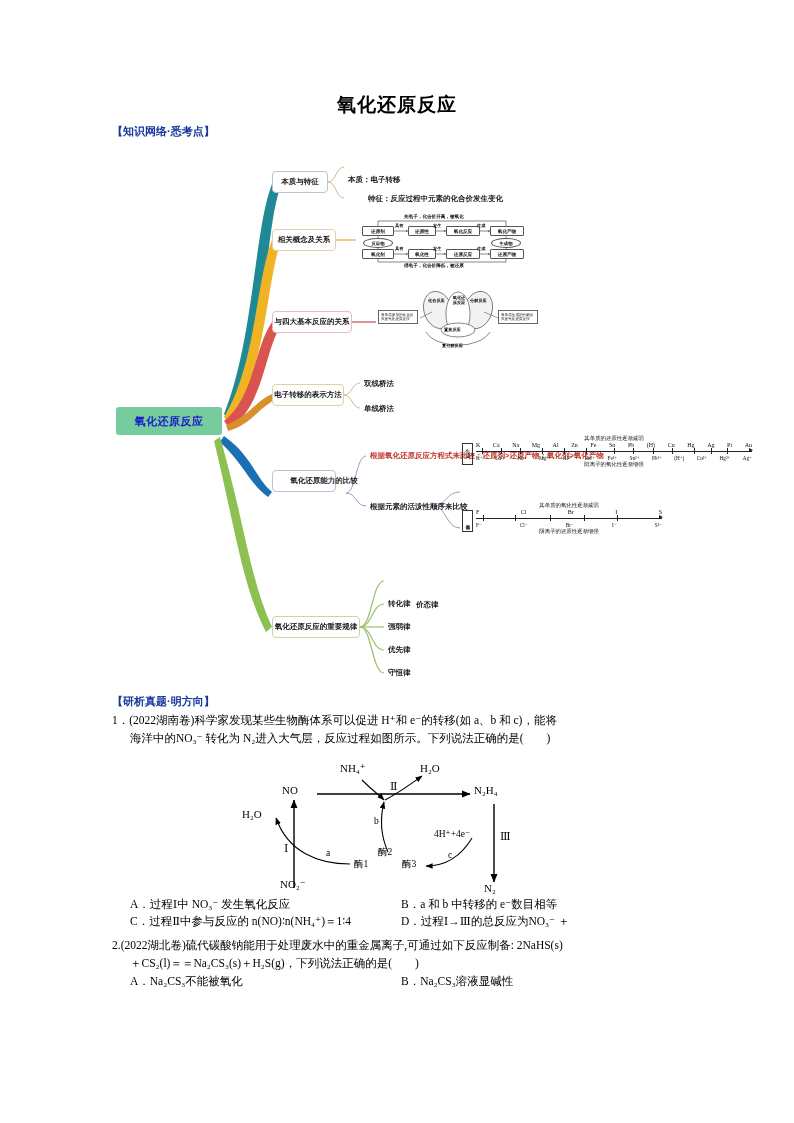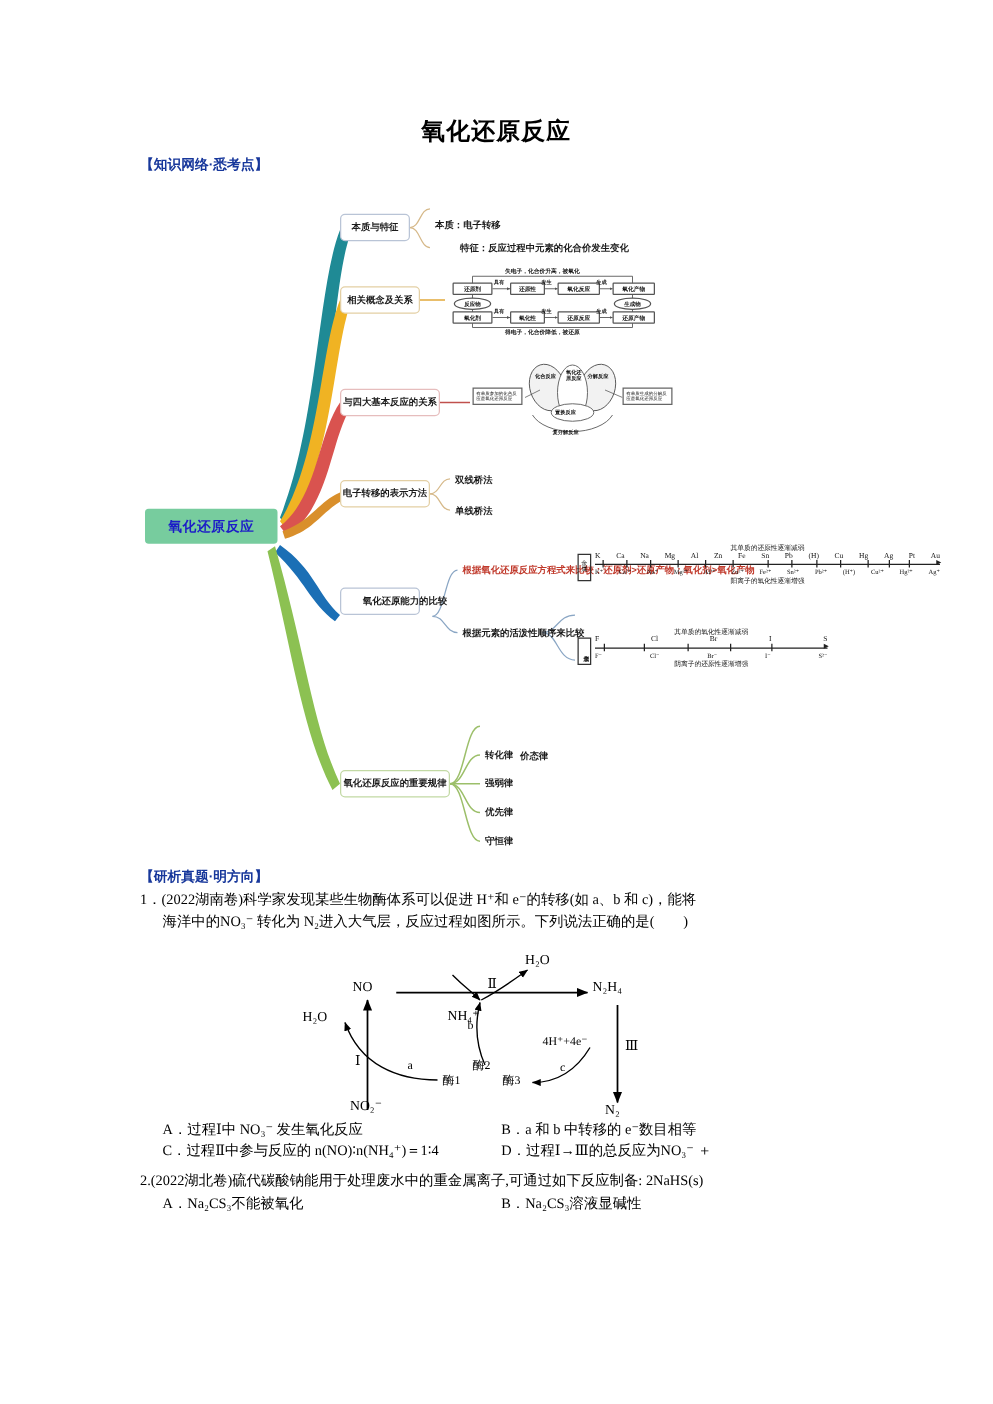--- a/index.html
+++ b/index.html
@@ -443,20 +443,21 @@
       <div class="col">
           <div class="opt" style="padding-left:18px;">C．过程Ⅱ中参与反应的 n(NO)∶n(NH₄⁺)＝1∶4</div>
         </div>
       <div class="col">
           <div class="opt">D．过程Ⅰ→Ⅲ的总反应为NO₃⁻ ＋</div>
         </div>
     </div>
 
     <div class="q" style="margin-top:6px;">
       <div>2.(2022湖北卷)硫代碳酸钠能用于处理废水中的重金属离子,可通过如下反应制备: 2NaHS(s)</div>
+      <div class="indent">＋CS₂(l)＝＝Na₂CS₃(s)＋H₂S(g)，下列说法正确的是(　　)</div>
     </div>
     <div class="opts">
       <div class="col">
           <div class="opt" style="padding-left:18px;">A．Na₂CS₃不能被氧化</div>
         </div>
       <div class="col">
           <div class="opt">B．Na₂CS₃溶液显碱性</div>
         </div>
     </div>
   </div>
@@ -479,21 +480,21 @@
 
       <path d="M140,20 C152,32 154,32 162,40" stroke="#000" stroke-width="1.1" fill="none" marker-end="url(#sa)"></path>
 
       <path d="M163,40 C178,32 186,26 200,16" stroke="#000" stroke-width="1.1" fill="none" marker-end="url(#sa)"></path>
 
       <path d="M166,92 C158,74 158,58 162,42" stroke="#000" stroke-width="1.1" fill="none" marker-end="url(#sa)"></path>
 
       <path d="M250,78 C238,98 222,106 204,106" stroke="#000" stroke-width="1.1" fill="none" marker-end="url(#sa)"></path>
     </svg>
 
-    <div class="slab" style="left:136px; top:2px;margin-top:44px;">NH₄⁺</div>
+    <div class="slab" style="left:118px; top:2px;">NH₄⁺</div>
     <div class="slab" style="left:198px; top:2px;">H₂O</div>
     <div class="slab" style="left:60px; top:24px;">NO</div>
     <div class="slab" style="left:252px; top:24px;">N₂H₄</div>
     <div class="slab" style="left:20px; top:48px;">H₂O</div>
     <div class="slab" style="left:58px; top:118px;">NO₂⁻</div>
     <div class="slab" style="left:262px; top:122px;">N₂</div>
 
     <div class="slab small" style="left:132px; top:98px;">酶1</div>
     <div class="slab small" style="left:156px; top:86px;">酶2</div>
     <div class="slab small" style="left:180px; top:98px;">酶3</div>

